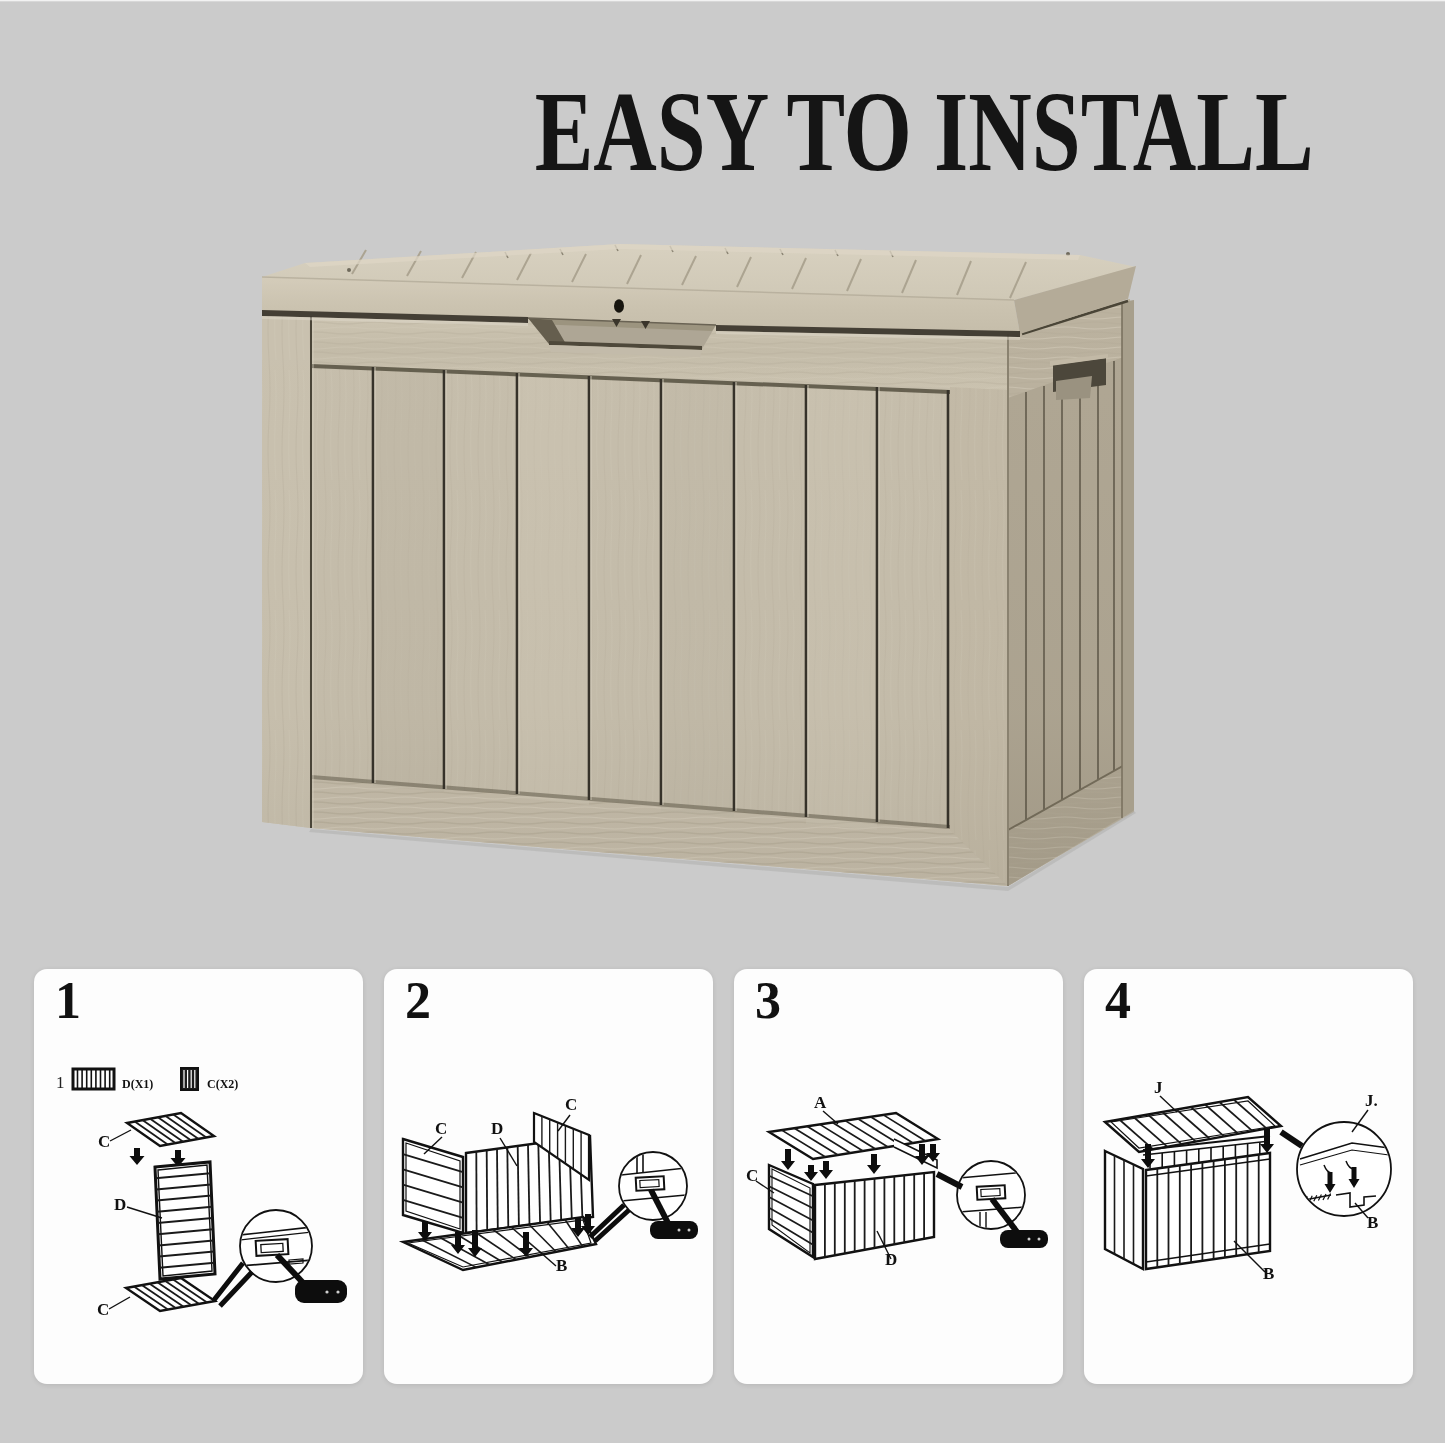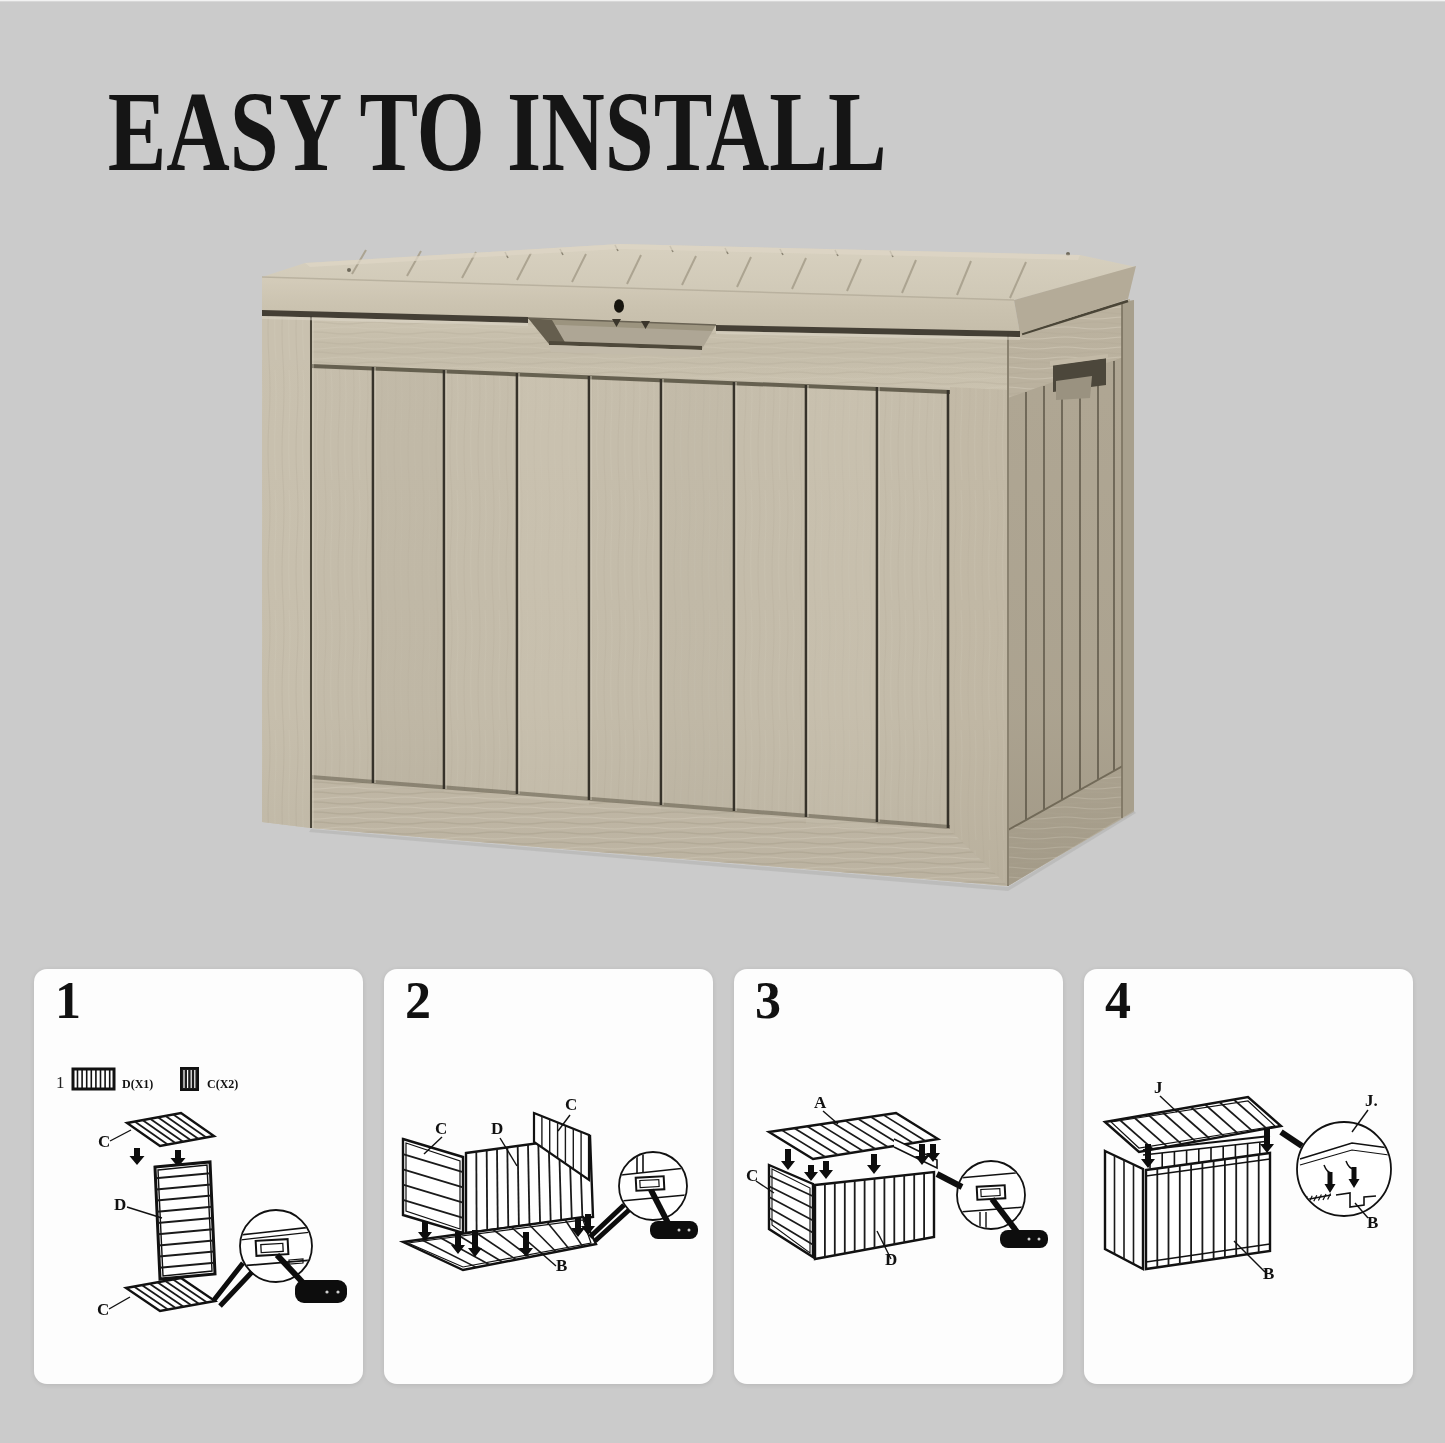--- a/index.html
+++ b/index.html
@@ -1,18 +1,18 @@
 <!DOCTYPE html>
 <html><head>
 <meta charset="utf-8">
 <style>
   html,body{margin:0;padding:0;}
   body{width:1445px;height:1443px;background:#cbcbcb;position:relative;overflow:hidden;
        font-family:"Liberation Serif", serif;}
-  #title{position:absolute;left:0;top:66px;width:1445px;text-align:left;
+  #title{position:absolute;left:0;top:66px;width:1445px;text-align:right;
          font-weight:bold;font-size:115px;color:#151515;}
   #title span{display:inline-block;transform:translateX(-12px) scaleX(0.765);}
   .card{position:absolute;top:969px;width:329px;height:415px;background:#fdfdfd;
         border-radius:13px;box-shadow:0 1px 5px rgba(0,0,0,0.10);}
   .num{position:absolute;left:21px;top:6px;font-weight:bold;font-size:52px;line-height:1;color:#111;}
 </style>
 </head>
 <body>
 <div style="position:absolute;left:0;top:0;width:1445px;height:2px;background:linear-gradient(#ffffff,#cbcbcb);"></div>
 <div id="title"><span>EASY TO INSTALL</span></div>

